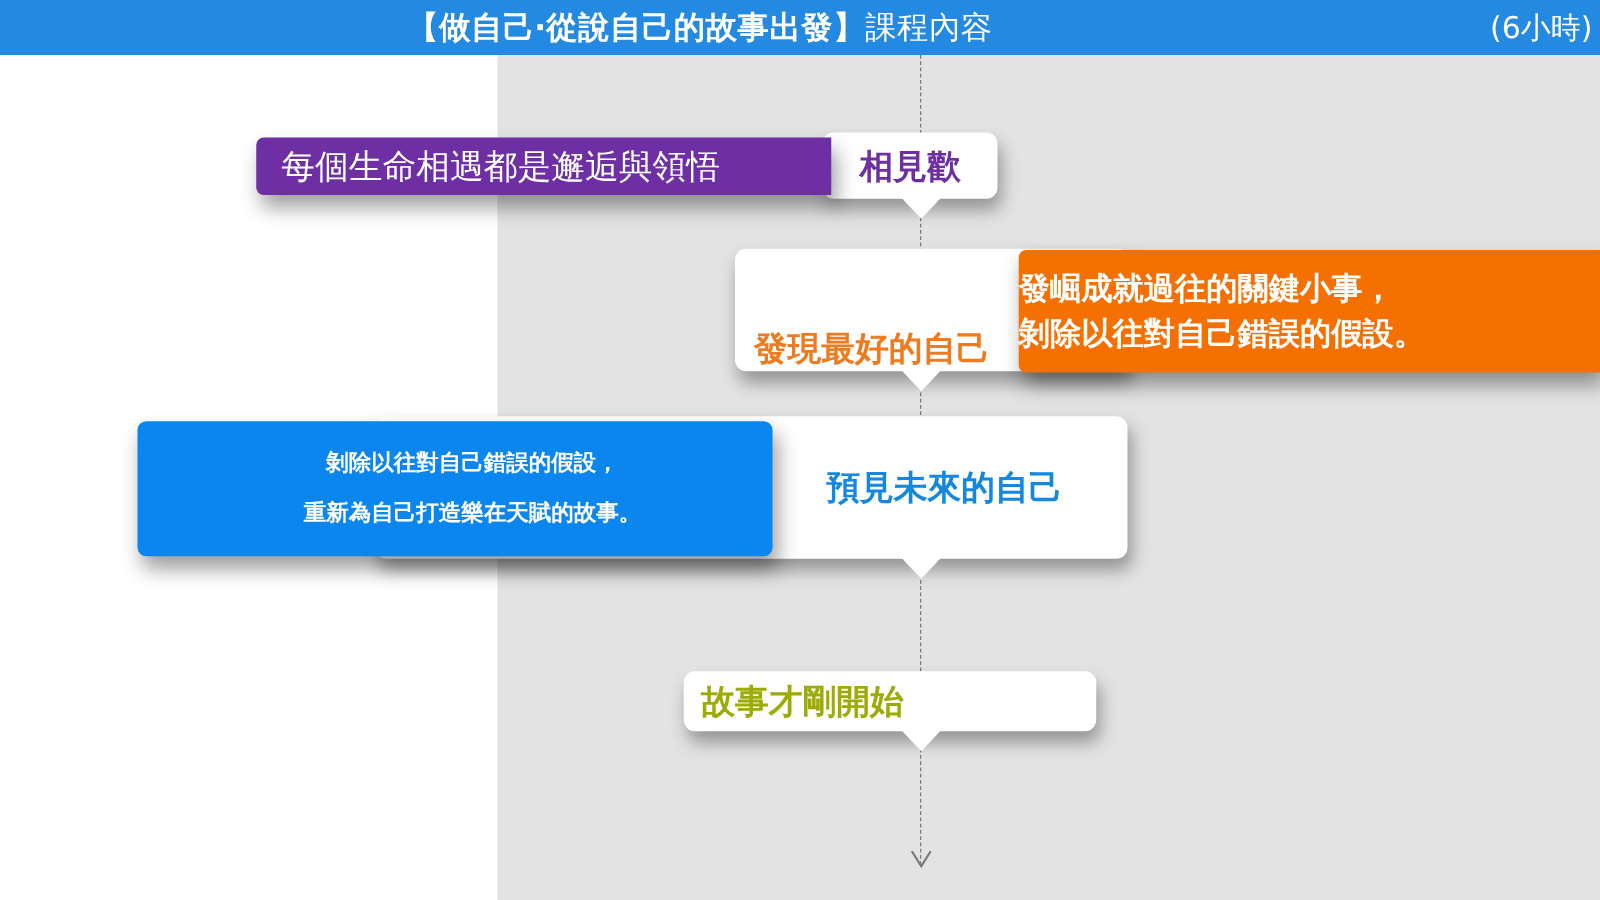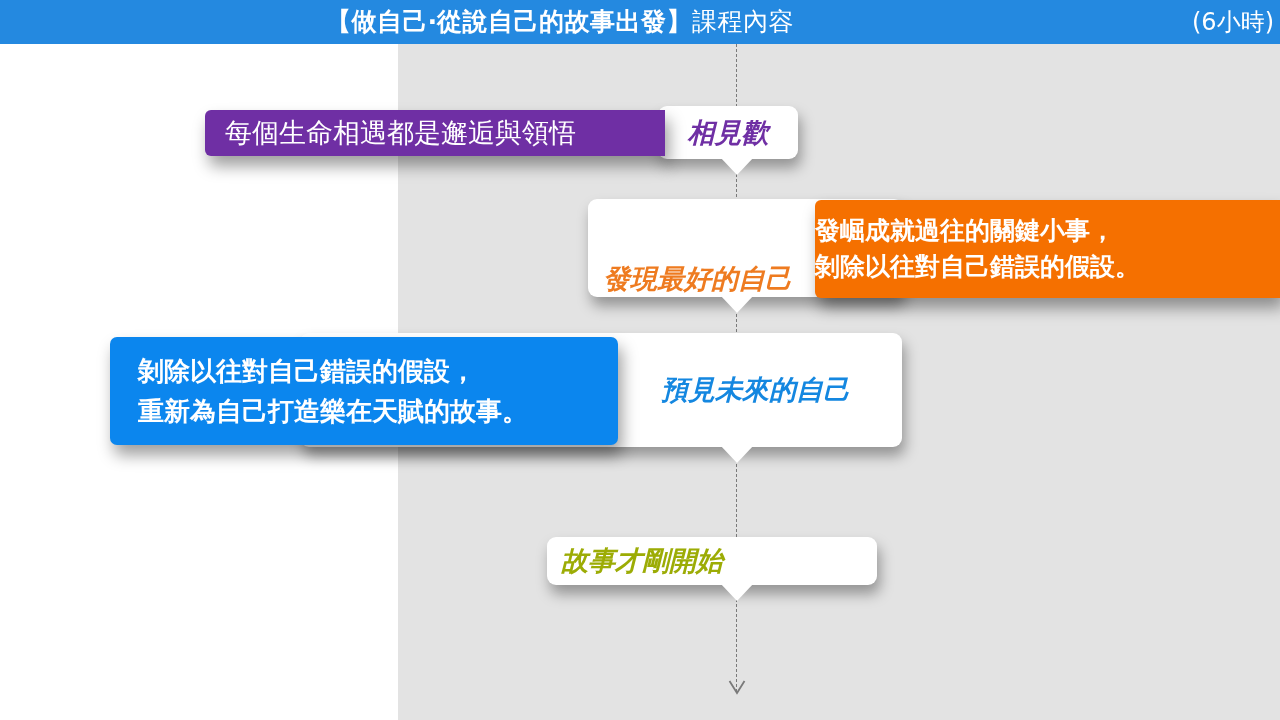--- a/index.html
+++ b/index.html
@@ -87,21 +87,20 @@
 
   
   .bubble {
     position: absolute;
     background: #ffffff;
     border-radius: 9px;
     box-shadow: 3px 9px 14px rgba(0,0,0,0.35);
     display: flex;
     align-items: center;
     z-index: 12;
-    font-style: italic;
   }
   .bubble .bubble-text {
     white-space: nowrap;
     font-weight: bold;
   }
   .tail {
     position: absolute;
     width: 34px;
     height: 18px;
     z-index: 12;
@@ -190,22 +189,23 @@
   #tail-3 { left: 720px; top: 445px; }
   #slab-3 {
     left: 110px; top: 337px;
     width: 508px; height: 108px;
     background: #0b86ee;
     border-radius: 7px;
     padding-left: 28px;
     box-sizing: border-box;
   }
   #slab-3 .line {
-    font-size: 26px;
+    font-size: 18px;
     line-height: 40px;
+    text-align: center;
   }
 
   
   #bubble-4 {
     left: 547px; top: 537px;
     width: 330px; height: 48px;
     padding-left: 14px;
     box-sizing: border-box;
   }
   #bubble-4 .bubble-text {

